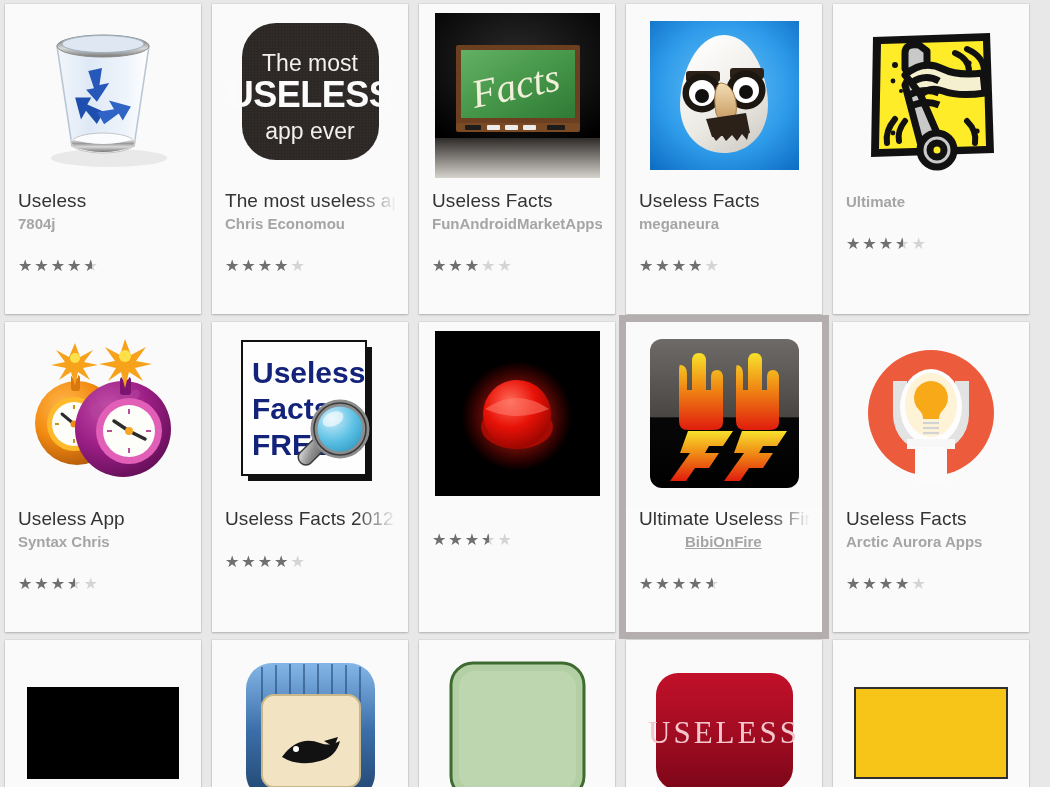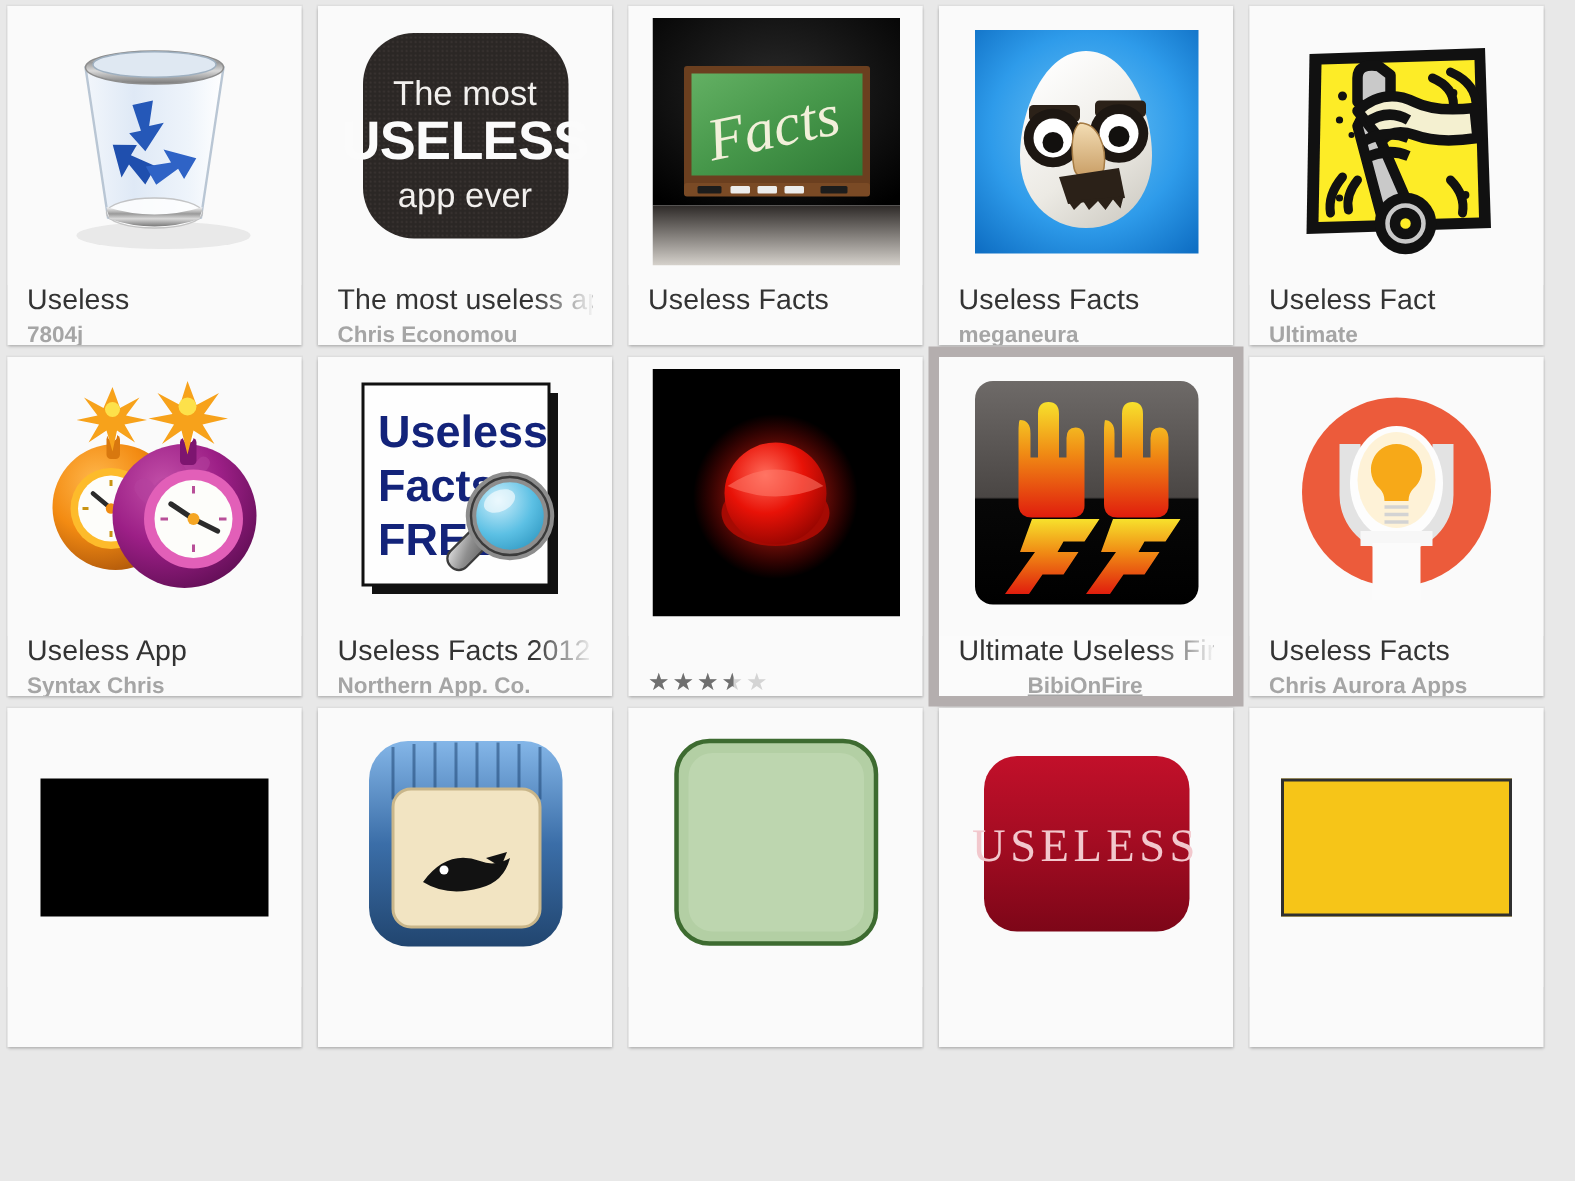--- a/index.html
+++ b/index.html
@@ -18,21 +18,21 @@
   }
   .grid {
     position: absolute;
     top: 0; left: 0;
     width: 1050px;
     display: flex;
     flex-wrap: wrap;
   }
   .card {
     width: 196px;
-    height: 226px;
+    height: 310px;
     margin: 4px 6px 4px 5px;
     background: #fafafa;
     box-shadow: 0 1px 2px rgba(0,0,0,.22), 0 0 0 1px rgba(0,0,0,.035);
     position: relative;
     overflow: hidden;
     box-sizing: border-box;
     cursor: pointer;
   }
   .card.hovered {
     background: #fbfbfb;
@@ -200,20 +200,21 @@
  <rect x="30" y="112" width="16" height="5" rx="1" fill="#1c1c1c"></rect>
  <rect x="52" y="112" width="13" height="5" rx="1" fill="#ececec"></rect>
  <rect x="70" y="112" width="13" height="5" rx="1" fill="#ececec"></rect>
  <rect x="88" y="112" width="13" height="5" rx="1" fill="#ececec"></rect>
  <rect x="112" y="112" width="18" height="5" rx="1" fill="#1c1c1c"></rect>
  <text x="82" y="86" text-anchor="middle" font-family="Liberation Serif, serif" font-size="40" font-style="italic" fill="#f2f0da" transform="rotate(-12 82 80)">Facts</text>
 </svg></div>
         </div>
         <div class="meta">
           <div class="app-title">Useless Facts<span class="fade"></span></div>
+          <div class="app-dev">FunAndroidMarketApps</div>
           <div class="rating-row">
             <div class="stars"><span class="bg">★★★★★</span><span class="fg" style="width: 60%;">★★★★★</span></div>
           </div>
         </div>
       </div>
       <div class="card">
         <div class="thumb-wrap">
           <div><svg class="ph" viewBox="0 0 165 165">
  <defs>
   <radialGradient id="skyg" cx=".5" cy=".45" r=".72">
@@ -283,21 +284,20 @@
   <circle cx="88" cy="137" r="17" fill="#c9c9c9"></circle>
   <circle cx="88" cy="137" r="7" fill="#fdec27"></circle>
   <path d="M56 62 q18 -16 38 -6 q14 7 40 4 l2 20 q-26 4 -42 -2 q-14 -5 -22 4 z" fill="#f4f0d0"></path>
   <path d="M62 70 q14 -10 28 -2" fill="none"></path>
   <path d="M60 82 q16 -8 30 -2" fill="none"></path>
   <path d="M60 94 q16 -8 30 -2" fill="none"></path>
  </g>
 </svg></div>
         </div>
         <div class="meta">
-          <div class="app-title">Useless Fact<span class="fade"></span></div>
           <div class="app-dev">Ultimate</div>
           <div class="rating-row">
             <div class="stars"><span class="bg">★★★★★</span><span class="fg" style="width: 70%;">★★★★★</span></div>
           </div>
         </div>
       </div>
       <div class="card">
         <div class="thumb-wrap">
           <div><svg class="ph" viewBox="0 0 165 165">
  <defs>
@@ -385,21 +385,20 @@
  <g>
   <rect x="68" y="112" width="34" height="15" rx="7" transform="rotate(-45 85 120)" fill="url(#hnd)" stroke="#3c3c3c" stroke-width="1.5"></rect>
   <circle cx="112" cy="98" r="26" fill="url(#lens)" stroke="#8d8d8d" stroke-width="7"></circle>
   <circle cx="112" cy="98" r="26" fill="none" stroke="#3b3b3b" stroke-width="1.6"></circle>
   <ellipse cx="105" cy="88" rx="11" ry="7" fill="#fff" opacity=".6" transform="rotate(-25 105 88)"></ellipse>
  </g>
 </svg></div>
         </div>
         <div class="meta">
           <div class="app-title">Useless Facts 2012<span class="fade"></span></div>
-          <div class="app-dev">Northern App. Co.</div>
           <div class="rating-row">
             <div class="stars"><span class="bg">★★★★★</span><span class="fg" style="width: 80%;">★★★★★</span></div>
           </div>
         </div>
       </div>
       <div class="card">
         <div class="thumb-wrap">
           <div><svg class="ph" viewBox="0 0 165 165">
  <defs>
   <radialGradient id="glow" cx=".5" cy=".5" r=".5">
@@ -470,21 +469,21 @@
                 <path d="M74 92 h16"></path>
                 <path d="M74 97 h16"></path>
                 <path d="M74 102 h16"></path>
               </g>
  <path d="M58 108 h48 v10 h-9 v34 h-30 v-34 h-9 z" fill="#f7f7f7"></path>
  <rect x="66" y="116" width="32" height="38" fill="#fbfbfb"></rect>
 </svg></div>
         </div>
         <div class="meta">
           <div class="app-title">Useless Facts<span class="fade"></span></div>
-          <div class="app-dev">Chris Aurora Apps</div>
+          <div class="app-dev">Arctic Aurora Apps</div>
           <div class="rating-row">
             <div class="stars"><span class="bg">★★★★★</span><span class="fg" style="width: 80%;">★★★★★</span></div>
           </div>
         </div>
       </div>
       <div class="card">
         <div class="thumb-wrap">
           <div>
             <div class="ph" style="display:flex;align-items:center;justify-content:center;background:#fafafa;">
    <div style="width:152px;height:92px;background:#000;"></div>

